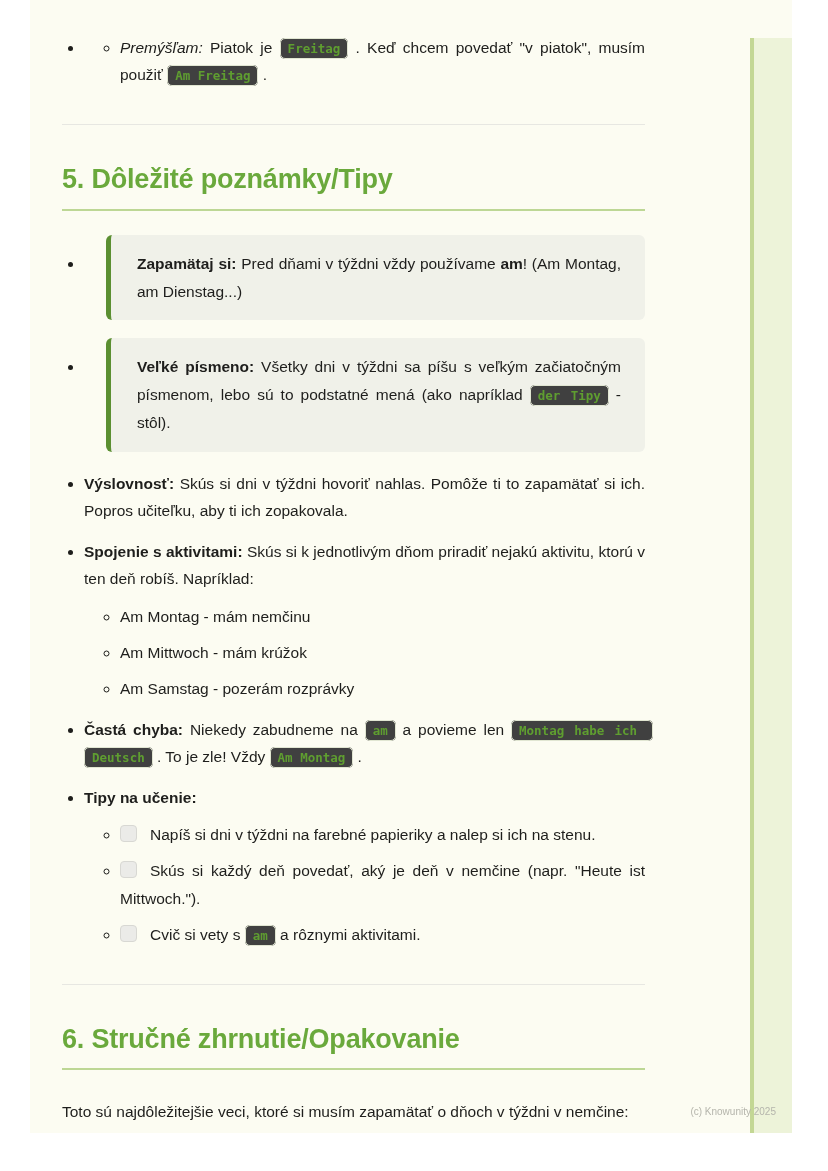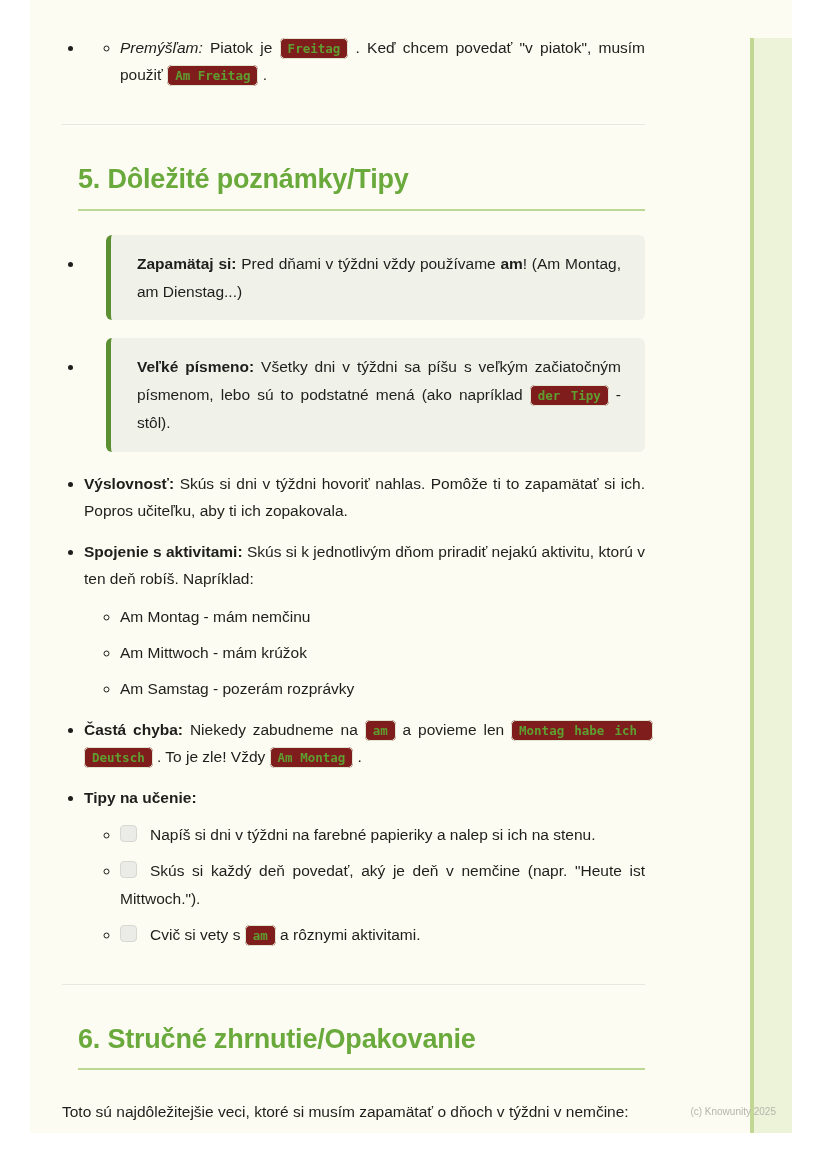--- a/index.html
+++ b/index.html
@@ -61,39 +61,39 @@
     border-radius: 6px;
     padding: 15px 24px 15px 26px;
     line-height: 1.8;
   }
   hr.rule {
     border: none;
     border-top: 1px solid #e7e7e2;
     margin: 36px 0 0 0;
   }
   h2.section-title {
-    margin: 38px 0 24px 16px;
+    margin: 38px 0 24px 0;
     padding-bottom: 13px;
     border-bottom: 2px solid #bdd795;
     color: #6aa93c;
     font-size: 27px;
     line-height: 1.2;
     font-weight: 700;
     letter-spacing: -0.2px;
     text-align: left;
   }
   .seg-plain { }
   .seg-bold { font-weight: 700; }
   .seg-italic { font-style: italic; }
   .seg-code {
     font-family: "DejaVu Sans Mono", monospace;
     font-weight: 700;
     font-size: 12.5px;
     color: #5f9e30;
-    background: #7f1d1d;
+    background: #404040;
     border: 1px solid #e1e6d2;
     border-radius: 5px;
     padding: 2px 7px;
     -webkit-box-decoration-break: clone;
     box-decoration-break: clone;
     white-space: pre-wrap;
   }
   .checkbox {
     display: inline-block;
     width: 15px;

